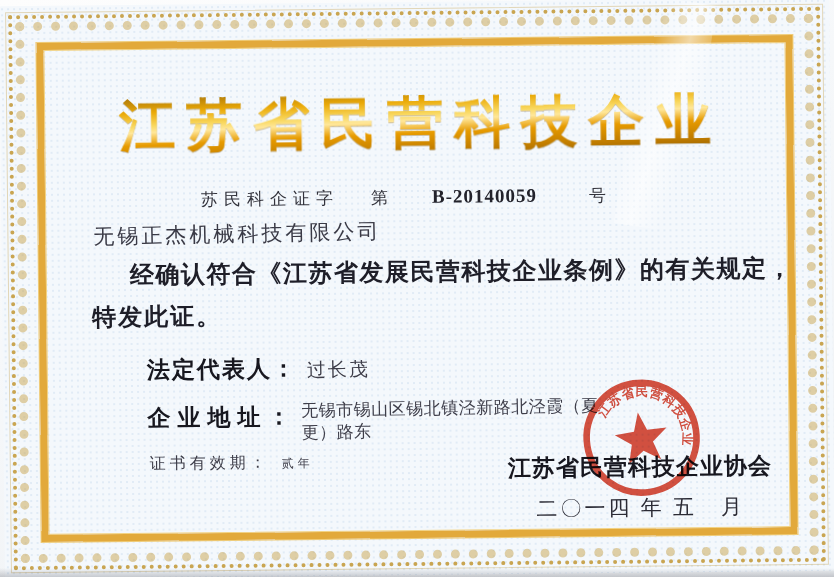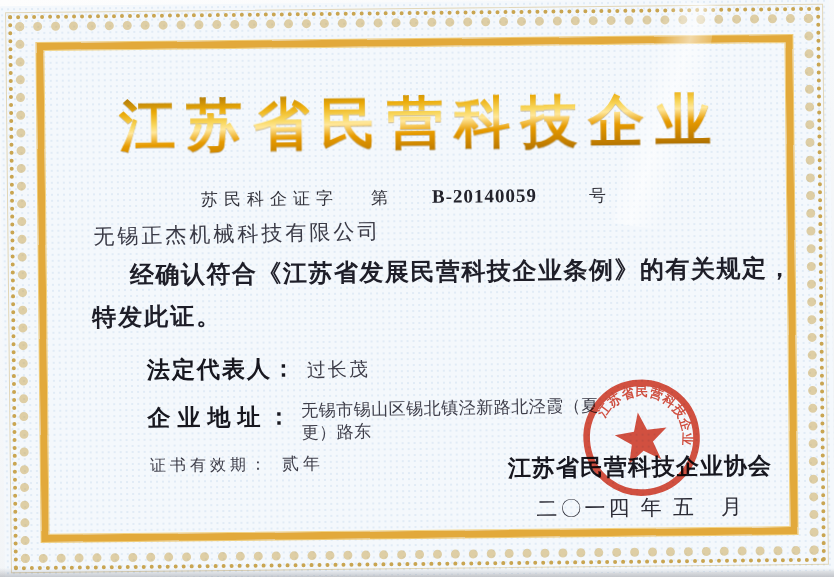--- a/index.html
+++ b/index.html
@@ -124,21 +124,21 @@
   .field-addr { top: 398px; left: 144px; align-items: flex-start; }
   .field-addr .field-label { font-size: 23px; letter-spacing: 7px; white-space: nowrap; }
   .field-addr .hand {
     font-size: 17px; line-height: 22px; letter-spacing: 0.5px;
     width: 300px; margin-left: 4px; margin-top: -2px;
     transform: rotate(-0.4deg);
   }
 
   .field-valid { top: 449px; left: 146px; }
   .field-valid .field-label { font-size: 16px; font-weight: 400; letter-spacing: 4px; color: #3c3c48; }
-  .field-valid .hand { font-size: 17px; margin-left: 12px; letter-spacing: 4px; }
+  .field-valid .hand { font-size: 12px; margin-left: 12px; letter-spacing: 4px; }
 
   .issuer {
     position: absolute; top: 452px; left: 504px;
     font-size: 23px; font-weight: 700; letter-spacing: 1px;
     color: #17171f; white-space: nowrap;
     z-index: 10;
   }
   .issue-date {
     position: absolute; top: 494px; left: 532px;
     font-size: 21px; letter-spacing: 3px;

